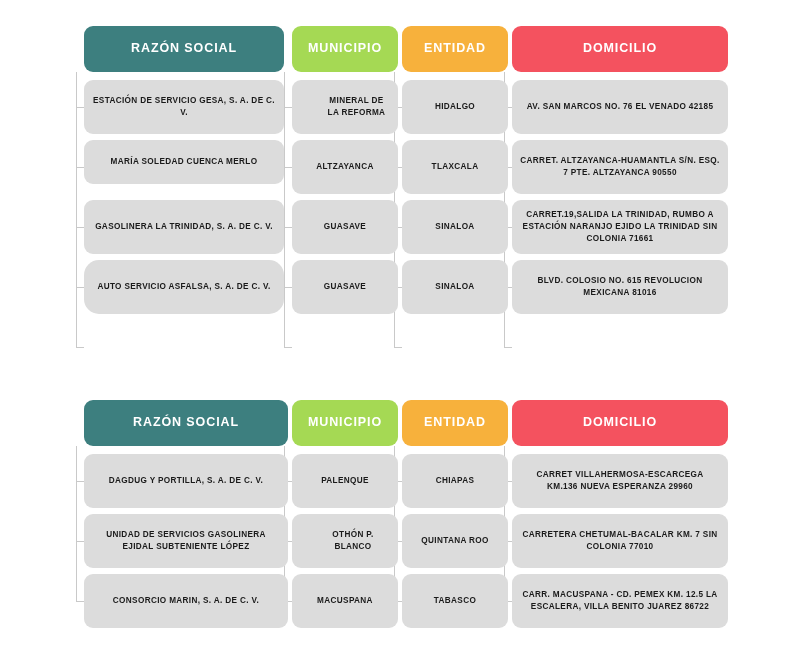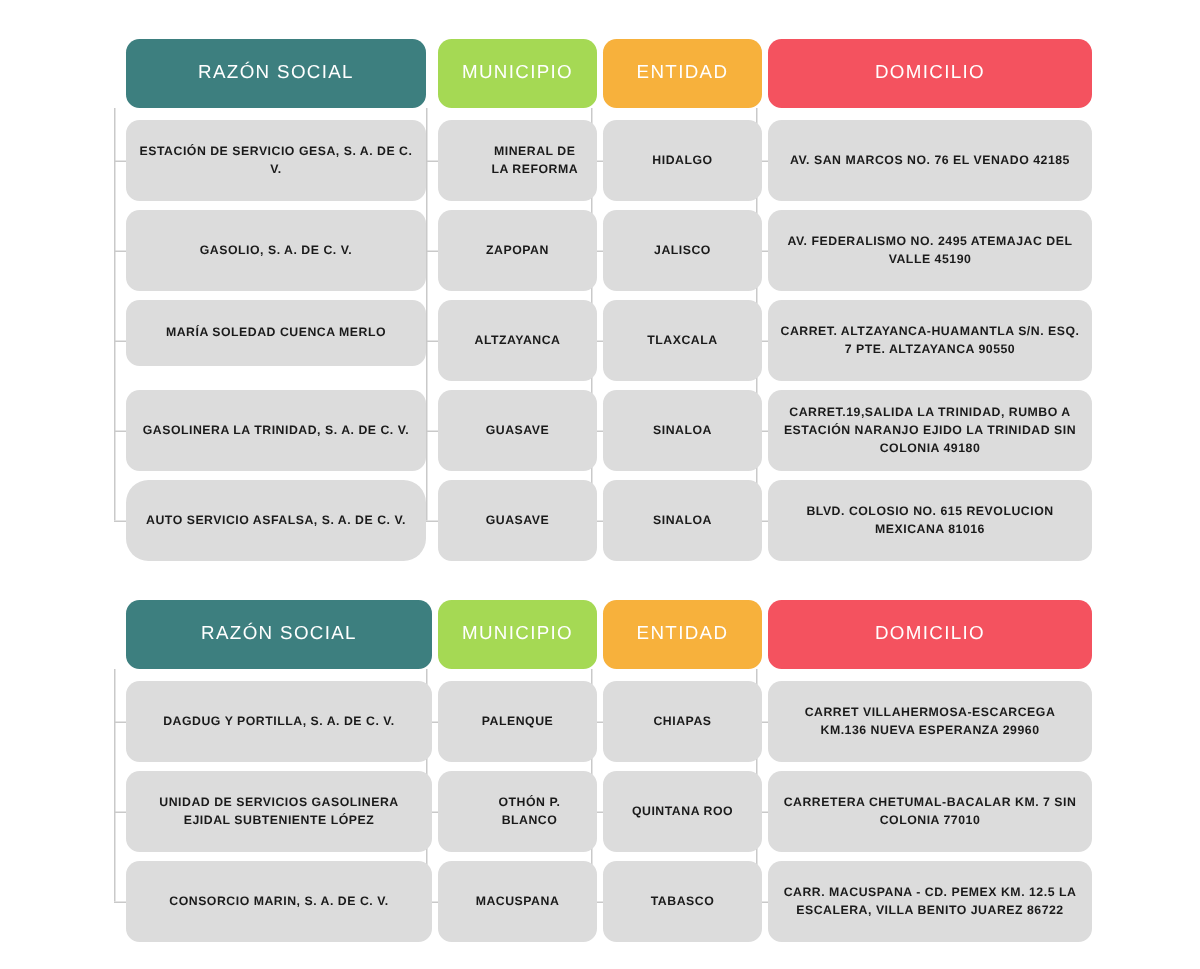--- a/index.html
+++ b/index.html
@@ -36,21 +36,21 @@
   .header-pill {
     position: absolute;
     top: 0;
     height: 46px;
     border-radius: 9px;
     display: flex;
     align-items: center;
     justify-content: center;
     color: #ffffff;
     font-size: 12.5px;
-    font-weight: 400;
+    font-weight: 700;
     letter-spacing: 0.9px;
     text-align: center;
     line-height: 1.1;
     user-select: none;
   }
 
   
   .connectors {
     position: absolute;
     top: 46px;
@@ -143,36 +143,30 @@
         <div class="tick" style="left: 504px; top: 275px; width: 8px;"></div>
       </div>
     <div class="rows">
         <div class="row" style="height: 54px; margin-bottom: 6px;">
           <div class="cell wide" style="left: 84px; width: 200px; height: 54px;">ESTACIÓN DE SERVICIO GESA, S. A. DE C. V.</div>
           <div class="cell" style="left: 292px; width: 106px; height: 54px; padding-left: 31px;">MINERAL DE LA REFORMA</div>
           <div class="cell" style="left: 402px; width: 106px; height: 54px;">HIDALGO</div>
           <div class="cell wide" style="left: 512px; width: 216px; height: 54px;">AV. SAN MARCOS NO. 76 EL VENADO 42185</div>
         </div>
         <div class="row" style="height: 54px; margin-bottom: 6px;">
-          <div class="cell wide" style="left: 84px; width: 200px; height: 54px;">GASOLIO, S. A. DE C. V.</div>
-          <div class="cell" style="left: 292px; width: 106px; height: 54px;">ZAPOPAN</div>
-          <div class="cell" style="left: 402px; width: 106px; height: 54px;">JALISCO</div>
-          <div class="cell wide" style="left: 512px; width: 216px; height: 54px;">AV. FEDERALISMO NO. 2495 ATEMAJAC DEL VALLE 45190</div>
-        </div>
-        <div class="row" style="height: 54px; margin-bottom: 6px;">
           <div class="cell wide" style="left: 84px; width: 200px; height: 44px;">MARÍA SOLEDAD CUENCA MERLO</div>
           <div class="cell" style="left: 292px; width: 106px; height: 54px;">ALTZAYANCA</div>
           <div class="cell" style="left: 402px; width: 106px; height: 54px; text-align: right;">TLAXCALA</div>
           <div class="cell wide" style="left: 512px; width: 216px; height: 54px;">CARRET. ALTZAYANCA-HUAMANTLA S/N. ESQ. 7 PTE. ALTZAYANCA 90550</div>
         </div>
         <div class="row" style="height: 54px; margin-bottom: 6px;">
           <div class="cell wide" style="left: 84px; width: 200px; height: 54px;">GASOLINERA LA TRINIDAD, S. A. DE C. V.</div>
           <div class="cell" style="left: 292px; width: 106px; height: 54px;">GUASAVE</div>
           <div class="cell" style="left: 402px; width: 106px; height: 54px;">SINALOA</div>
-          <div class="cell wide" style="left: 512px; width: 216px; height: 54px;">CARRET.19,SALIDA LA TRINIDAD, RUMBO A ESTACIÓN NARANJO EJIDO LA TRINIDAD SIN COLONIA 49180</div>
+          <div class="cell wide" style="left: 512px; width: 216px; height: 54px;">CARRET.19,SALIDA LA TRINIDAD, RUMBO A ESTACIÓN NARANJO EJIDO LA TRINIDAD SIN COLONIA 71661</div>
         </div>
         <div class="row" style="height: 54px; margin-bottom: 6px;">
           <div class="cell wide" style="left: 84px; width: 200px; height: 54px; border-radius: 15px;">AUTO SERVICIO ASFALSA, S. A. DE C. V.</div>
           <div class="cell" style="left: 292px; width: 106px; height: 54px;">GUASAVE</div>
           <div class="cell" style="left: 402px; width: 106px; height: 54px;">SINALOA</div>
           <div class="cell wide" style="left: 512px; width: 216px; height: 54px;">BLVD. COLOSIO NO. 615 REVOLUCION MEXICANA 81016</div>
         </div>
       </div>
   </div>
 

